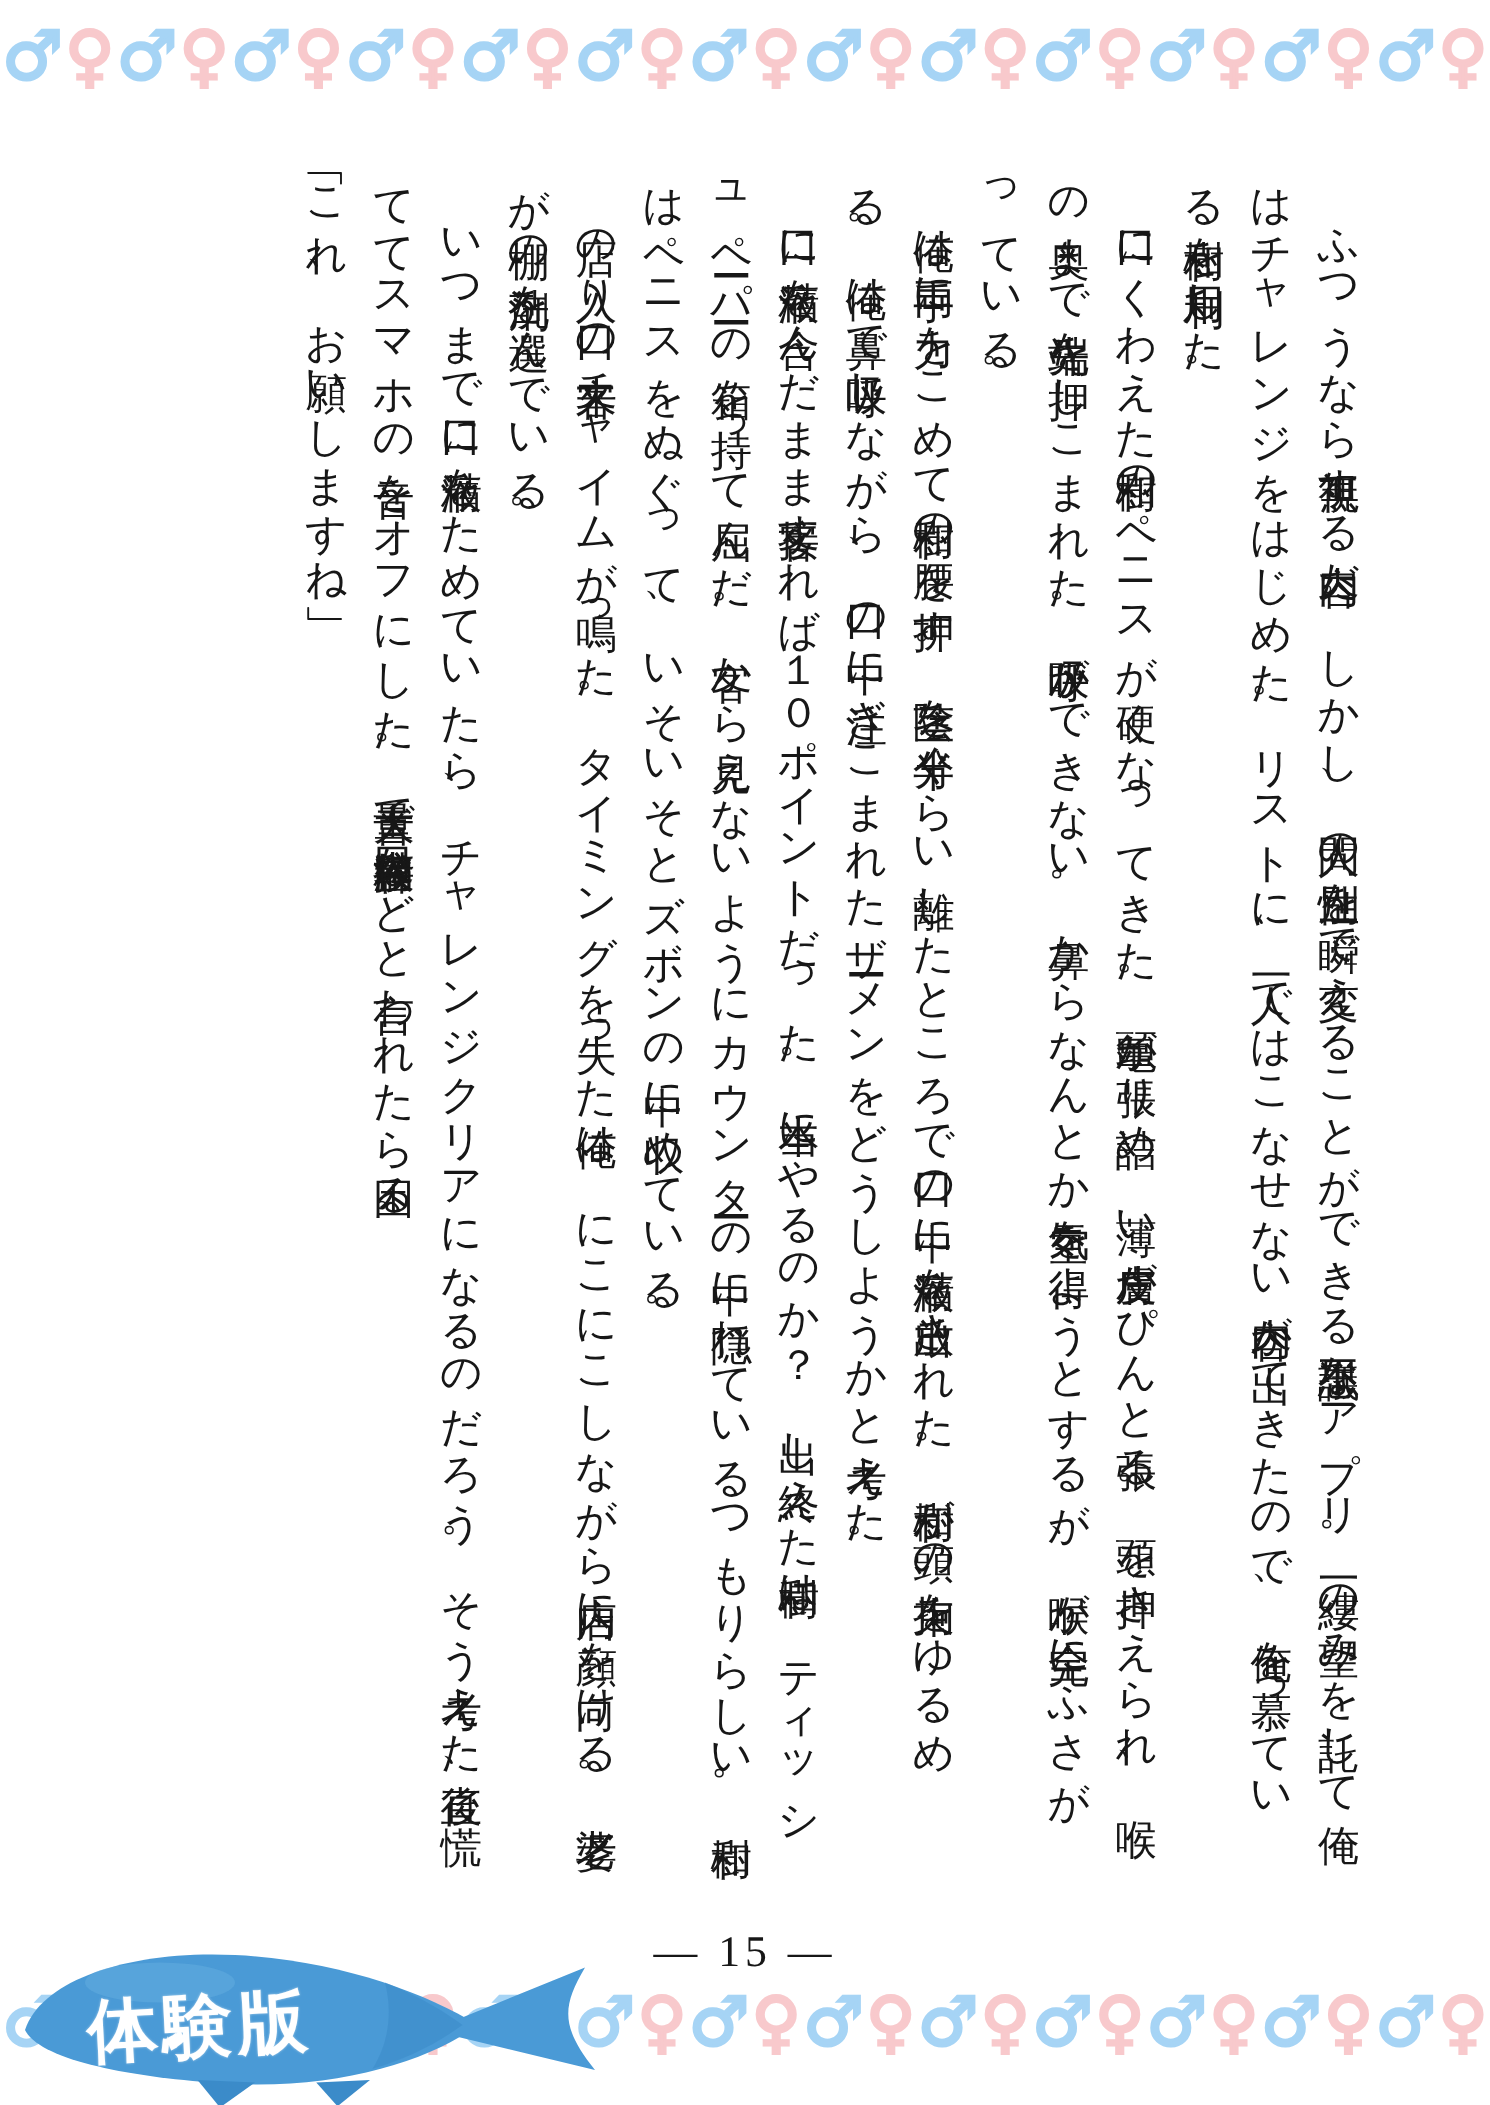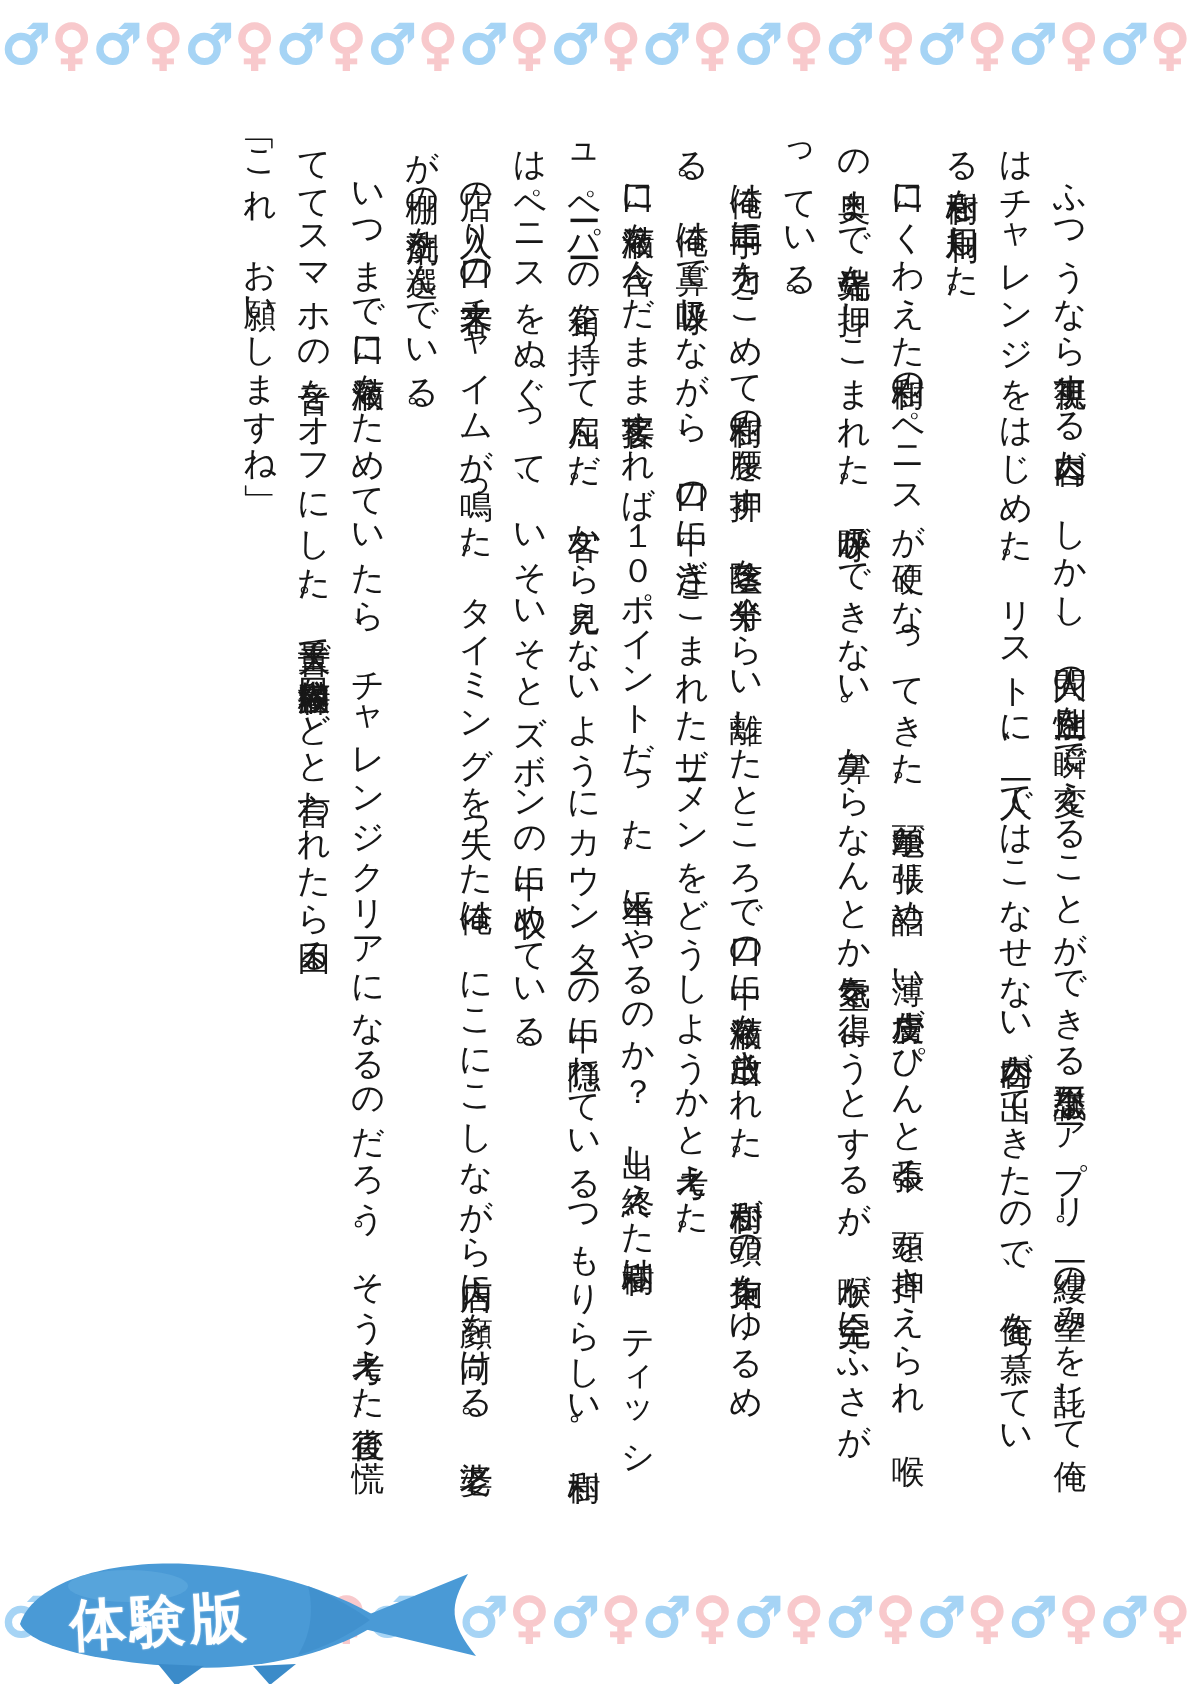--- a/index.html
+++ b/index.html
@@ -132,20 +132,21 @@
   <div class="text-area" id="text-area">
       <p class="indent">ふつうなら無視する内容だ。しかし、人間の性別を一瞬で変えることができる不思議なアプリ。一縷の望みを託して俺はチャレンジをはじめた。リストに、一人ではこなせない内容が出てきたので、俺を慕っている和樹を利用した。</p>
       <p class="indent">口にくわえた和樹のペニスが硬くなってきた。亀頭が張り詰め、薄い皮膚がぴんと張る。頭を押さえられ、喉の奥まで先端を押しこまれた。呼吸ができない。鼻からなんとか空気を得ようとするが、喉が完全にふさがっている。</p>
       <p class="indent">俺は両手に力をこめて和樹の腰を押す。陰茎を半分ぐらい離したところで口の中に精液を放出された。和樹が頭の拘束をゆるめる。俺は鼻で呼吸しながら、口の中に注ぎこまれたザーメンをどうしようかと考えた。</p>
       <p class="indent">口に精液を含んだまま接客すれば１０ポイントだった。本当にやるのか？　出し終えた和樹は、ティッシュペーパーの箱を持って屈んだ。客から見えないようにカウンターの中に隠れているつもりらしい。和樹はペニスをぬぐって、いそいそとズボンの中に収めている。</p>
       <p class="indent">店の入り口の来客チャイムが鳴った。タイミングを失った俺は、にこにこしながら店内に顔を向ける。老婆が棚の洗剤を選んでいる。</p>
       <p class="indent">いつまで口に精液をためていたら、チャレンジクリアになるのだろう。そう考えた直後、慌ててスマホの音をオフにした。大音量で口内精液接客などと言われたら困る。</p>
       <p>「これ、お願いしますね」</p>
     </div>
 
+  <div class="page-number">— 15 —</div>
 
   <div class="border-row bottom" id="border-bottom">
       <span style="color: rgb(166, 212, 245);">♂</span>
       <span style="color: rgb(248, 201, 204);">♀</span>
       <span style="color: rgb(166, 212, 245);">♂</span>
       <span style="color: rgb(248, 201, 204);">♀</span>
       <span style="color: rgb(166, 212, 245);">♂</span>
       <span style="color: rgb(248, 201, 204);">♀</span>
       <span style="color: rgb(166, 212, 245);">♂</span>
       <span style="color: rgb(248, 201, 204);">♀</span>

